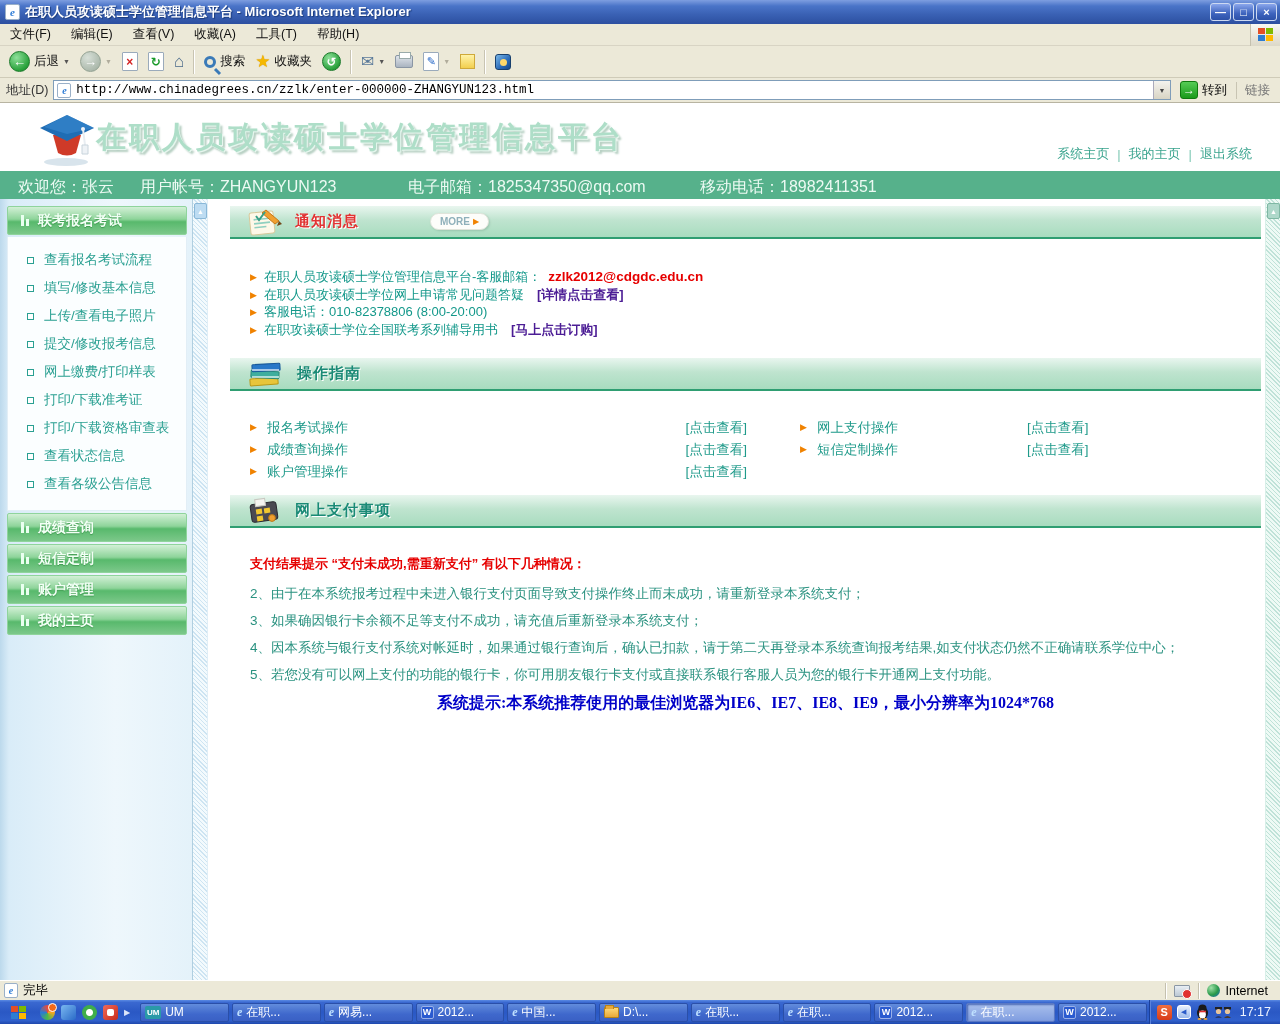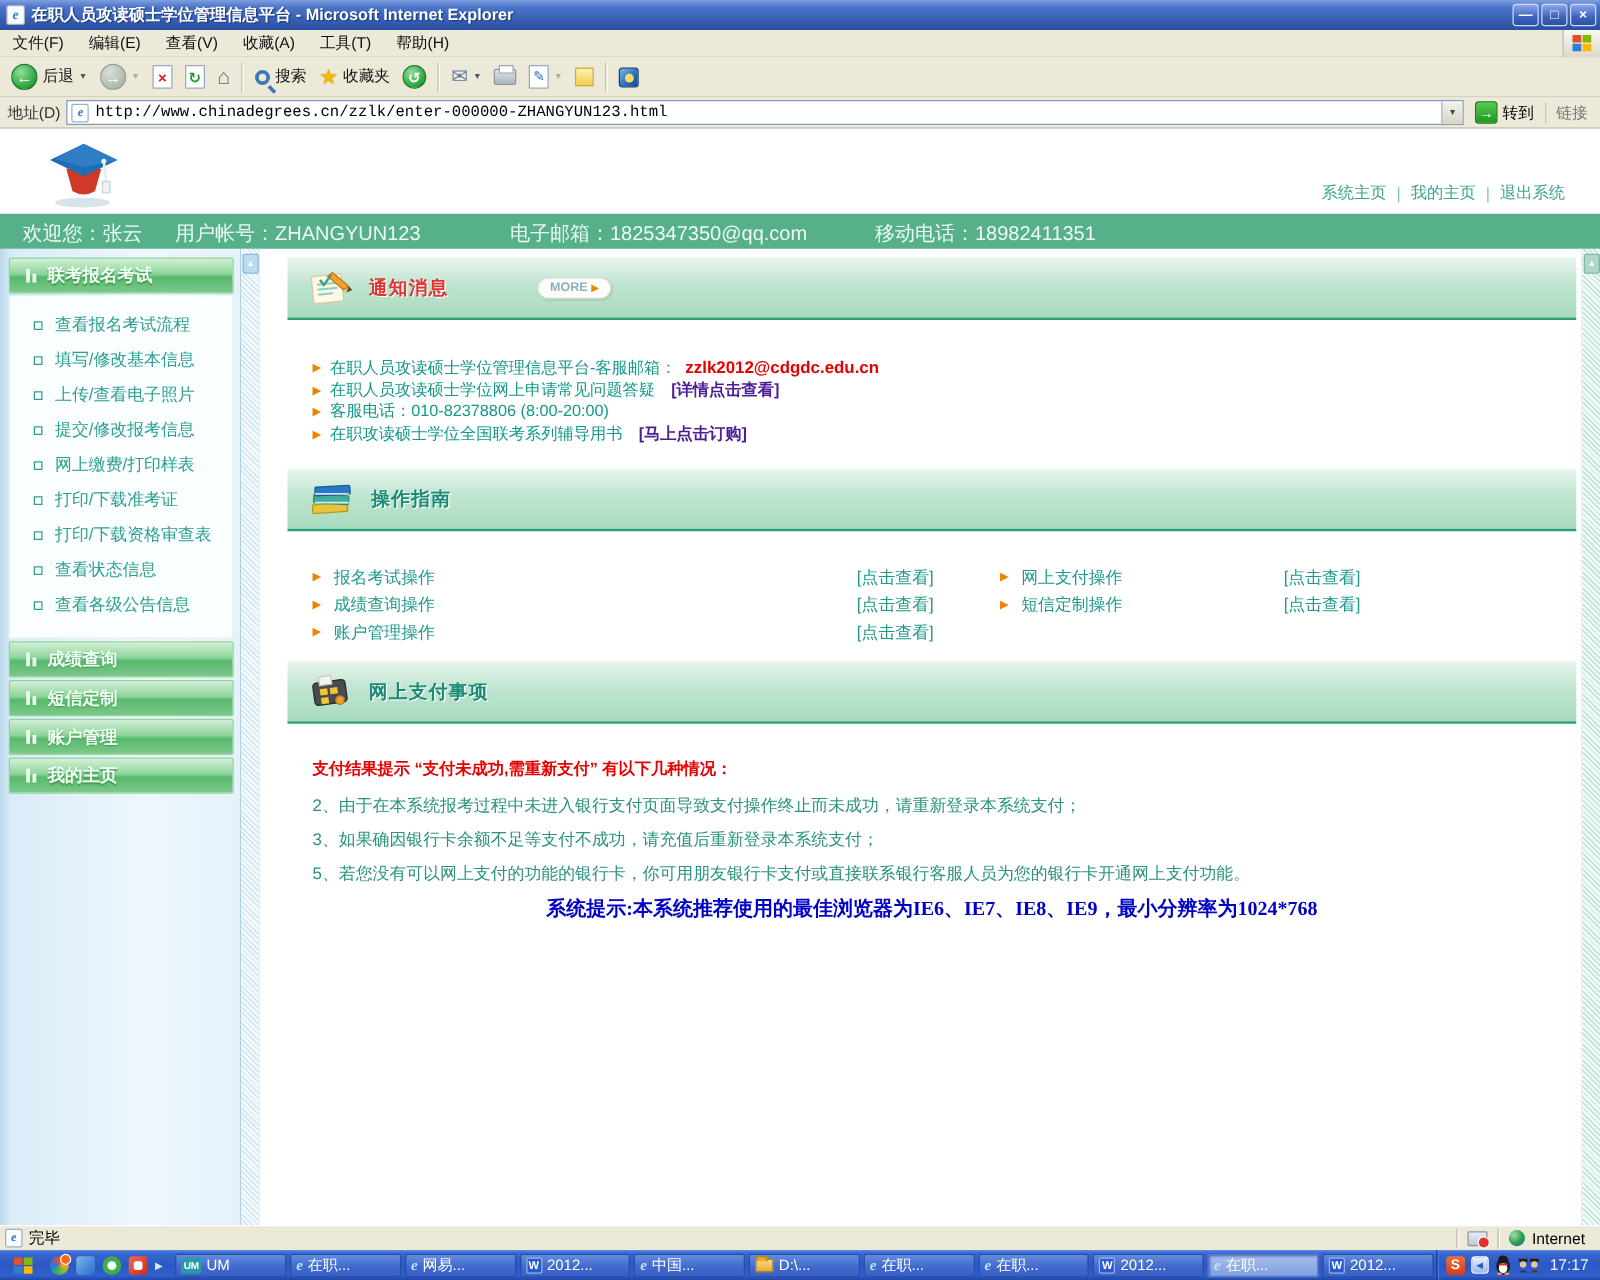--- a/index.html
+++ b/index.html
@@ -101,21 +101,21 @@
   .strip { width:15px; flex:none; position:relative; }
   .strip.left  { background:repeating-linear-gradient(45deg,#cde4f2 0 1px,#f3fafd 1px 3px); border-right:1px solid #e0eef6; }
   .strip.right { background:repeating-linear-gradient(45deg,#bfe2d8 0 1px,#eefaf5 1px 3px); border-left:1px solid #d8efe8; }
   .collapse-btn { position:absolute; top:4px; left:1px; width:13px; height:16px; border-radius:2px;
     display:flex; align-items:center; justify-content:center; font-size:7px; color:#fff; }
   .strip.left  .collapse-btn { background:#bddcf2; border:1px solid #8ab8d8; }
   .strip.right .collapse-btn { background:#aed8ca; border:1px solid #7fb8a4; }
 
   
   .content { flex:1; padding:7px 4px 0 22px; overflow:hidden; background:#fff; }
-  .sec-bar { height:50px; background:linear-gradient(180deg,#e9f6ef 0%,#bfe4cf 45%,#a8dcbf 100%);
+  .sec-bar { height:33px; background:linear-gradient(180deg,#e9f6ef 0%,#bfe4cf 45%,#a8dcbf 100%);
     border-bottom:2px solid #2f9e72; display:flex; align-items:center; padding-left:16px; gap:13px; }
   .sec-title { font-size:15px; font-weight:bold; letter-spacing:1px; text-shadow:1px 1px 0 #fff; }
   .sec-title.red { color:#e23333; }
   .sec-title.teal { color:#1a8a76; }
   .more-badge { margin-left:58px; background:#fdfdfa; border:1px solid #e0e4da; border-radius:9px; padding:2px 9px;
     font-size:10px; font-weight:bold; color:#8fb0ba; display:flex; align-items:center; gap:3px; box-shadow:1px 1px 2px rgba(120,160,140,.4); }
   .more-badge .arr { color:#f08200; font-size:8px; }
 
   .notice-list { margin:30px 0 0 20px; }
   .notice-item { display:flex; align-items:baseline; gap:7px; color:#13988a; font-size:13px; line-height:16.5px; white-space:nowrap; }
@@ -297,20 +297,21 @@
     <div class="page-header">
       <svg class="site-logo" width="62" height="60" viewBox="0 0 62 60">
         <ellipse cx="30" cy="55" rx="22" ry="4" fill="#d8e4ec"></ellipse>
         <path d="M17 28 L45 28 L40 46 Q31 51 22 46 Z" fill="#cf3a28"></path>
         <path d="M31 8 L58 21 L31 34 L4 21 Z" fill="#1f6db4"></path>
         <path d="M31 8 L58 21 L31 27 L8 20 Z" fill="#3a8ad0" opacity="0.6"></path>
         <circle cx="47" cy="22" r="2" fill="#f0f4f8"></circle>
         <path d="M47 22 L49 38" stroke="#e8edf2" stroke-width="2" fill="none"></path>
         <path d="M46 38 h6 v9 h-6 Z" fill="#eef2f6" stroke="#c8d4dc"></path>
       </svg>
+      <div class="site-title">在职人员攻读硕士学位管理信息平台</div>
       <div class="header-nav">
         <span>系统主页</span>
         <span class="sep">|</span>
         <span>我的主页</span>
         <span class="sep">|</span>
         <span>退出系统</span>
       </div>
     </div>
 
     <div class="userbar">
@@ -493,20 +494,21 @@
             <rect x="18" y="11" width="6" height="5" fill="#f2c830" transform="rotate(-8 21 13)"></rect>
             <rect x="11" y="19" width="6" height="5" fill="#f2c830" transform="rotate(-8 14 21)"></rect>
             <circle cx="26" cy="21" r="3.4" fill="#f0a030" stroke="#b87818"></circle>
           </svg>
           <span class="sec-title teal">网上支付事项</span>
         </div>
 
         <div class="pay-intro">支付结果提示 “支付未成功,需重新支付” 有以下几种情况：</div>
         <div class="pay-item">2、由于在本系统报考过程中未进入银行支付页面导致支付操作终止而未成功，请重新登录本系统支付；</div>
         <div class="pay-item">3、如果确因银行卡余额不足等支付不成功，请充值后重新登录本系统支付；</div>
+        <div class="pay-item">4、因本系统与银行支付系统对帐延时，如果通过银行查询后，确认已扣款，请于第二天再登录本系统查询报考结果,如支付状态仍然不正确请联系学位中心；</div>
         <div class="pay-item">5、若您没有可以网上支付的功能的银行卡，你可用朋友银行卡支付或直接联系银行客服人员为您的银行卡开通网上支付功能。</div>
 
         <div class="sys-tip">系统提示:本系统推荐使用的最佳浏览器为IE6、IE7、IE8、IE9，最小分辨率为1024*768</div>
       </div>
 
       <div class="strip right">
         <span class="collapse-btn">▲</span>
       </div>
     </div>
   </div>

